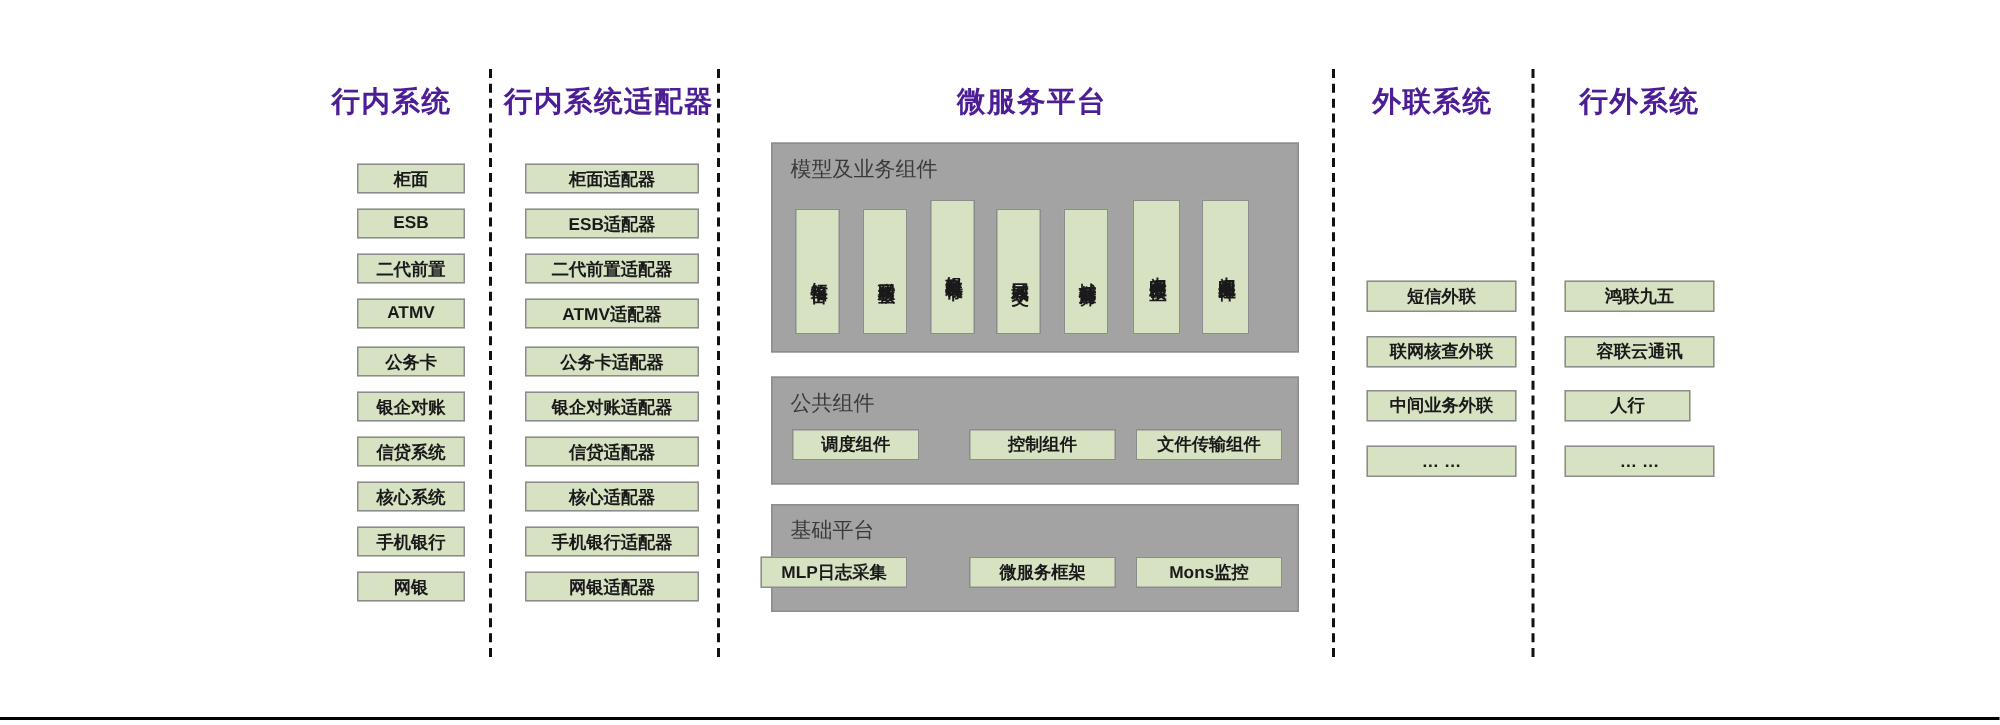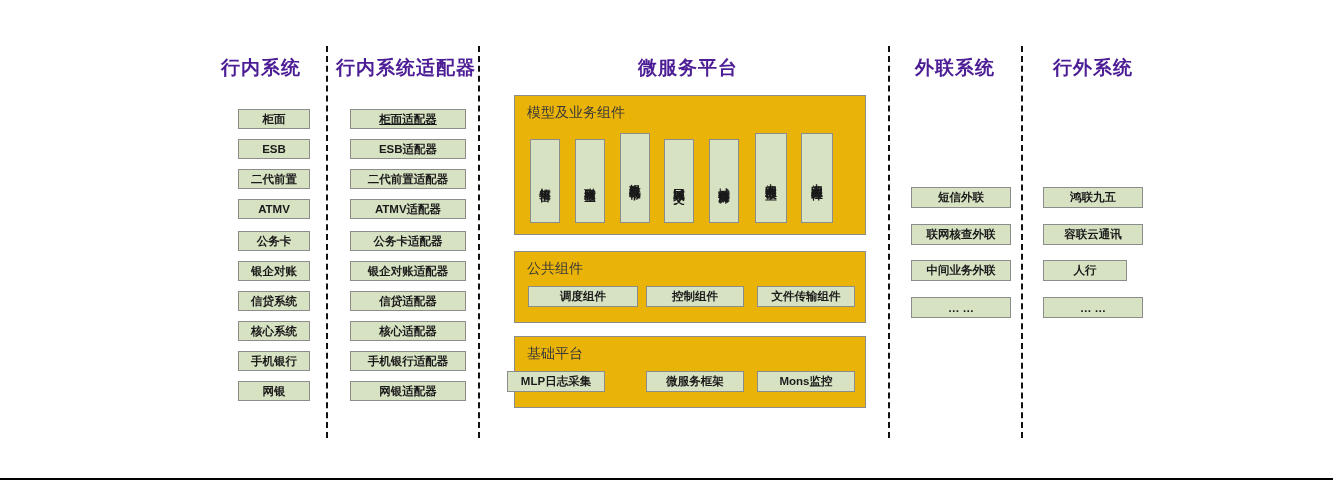--- a/index.html
+++ b/index.html
@@ -72,21 +72,21 @@
     writing-mode: vertical-rl;
     text-orientation: upright;
     letter-spacing: 1px;
     line-height: 1.05;
   }
 
   
   .panel {
     position: absolute;
     box-sizing: border-box;
-    background: #eab308;
+    background: #a3a3a3;
     border: 1px solid #8c8c8c;
   }
   .panel-title {
     position: absolute;
     left: 12px;
     top: 8px;
     font-size: 14px;
     color: #3a3a3a;
     white-space: nowrap;
   }
@@ -111,21 +111,21 @@
   <div class="node" style="left:238px; top:139px; width:72px; height:20px;">ESB</div>
   <div class="node" style="left:238px; top:169px; width:72px; height:20px;">二代前置</div>
   <div class="node" style="left:238px; top:199px; width:72px; height:20px;">ATMV</div>
   <div class="node" style="left:238px; top:231px; width:72px; height:20px;">公务卡</div>
   <div class="node" style="left:238px; top:261px; width:72px; height:20px;">银企对账</div>
   <div class="node" style="left:238px; top:291px; width:72px; height:20px;text-align:right;">信贷系统</div>
   <div class="node" style="left:238px; top:321px; width:72px; height:20px;">核心系统</div>
   <div class="node" style="left:238px; top:351px; width:72px; height:20px;">手机银行</div>
   <div class="node" style="left:238px; top:381px; width:72px; height:20px;">网银</div>
 
-  <div class="node" style="left:350px; top:109px; width:116px; height:20px;text-decoration:underline;">柜面适配器</div>
+  <div class="node" style="left:350px; top:109px; width:116px; height:20px;">柜面适配器</div>
   <div class="node" style="left:350px; top:139px; width:116px; height:20px;">ESB适配器</div>
   <div class="node" style="left:350px; top:169px; width:116px; height:20px;">二代前置适配器</div>
   <div class="node" style="left:350px; top:199px; width:116px; height:20px;">ATMV适配器</div>
   <div class="node" style="left:350px; top:231px; width:116px; height:20px;">公务卡适配器</div>
   <div class="node" style="left:350px; top:261px; width:116px; height:20px;">银企对账适配器</div>
   <div class="node" style="left:350px; top:291px; width:116px; height:20px;">信贷适配器</div>
   <div class="node" style="left:350px; top:321px; width:116px; height:20px;">核心适配器</div>
   <div class="node" style="left:350px; top:351px; width:116px; height:20px;">手机银行适配器</div>
   <div class="node" style="left:350px; top:381px; width:116px; height:20px;">网银适配器</div>
 
@@ -136,21 +136,21 @@
   <div class="node vert" style="left:575px; top:139px; width:30px; height:84px;">联网核查</div>
   <div class="node vert" style="left:620px; top:133px; width:30px; height:90px;">银联及银行卡</div>
   <div class="node vert" style="left:664px; top:139px; width:30px; height:84px;">同城票交</div>
   <div class="node vert" style="left:709px; top:139px; width:30px; height:84px;">城商行清算</div>
   <div class="node vert" style="left:755px; top:133px; width:32px; height:90px;">中间业务模型</div>
   <div class="node vert" style="left:801px; top:133px; width:32px; height:90px;">中间业务组件</div>
 
   <div class="panel" style="left:514px; top:251px; width:352px; height:72px;">
     <div class="panel-title">公共组件</div>
   </div>
-  <div class="node" style="left:528px; top:286px; width:110px; height:21px;">调度组件</div>
+  <div class="node" style="left:528px; top:286px; width:85px; height:21px;">调度组件</div>
   <div class="node" style="left:646px; top:286px; width:98px; height:21px;">控制组件</div>
   <div class="node" style="left:757px; top:286px; width:98px; height:21px;">文件传输组件</div>
 
   <div class="panel" style="left:514px; top:336px; width:352px; height:72px;">
     <div class="panel-title">基础平台</div>
   </div>
   <div class="node" style="left:507px; top:371px; width:98px; height:21px;">MLP日志采集</div>
   <div class="node" style="left:646px; top:371px; width:98px; height:21px;">微服务框架</div>
   <div class="node" style="left:757px; top:371px; width:98px; height:21px;">Mons监控</div>
 

